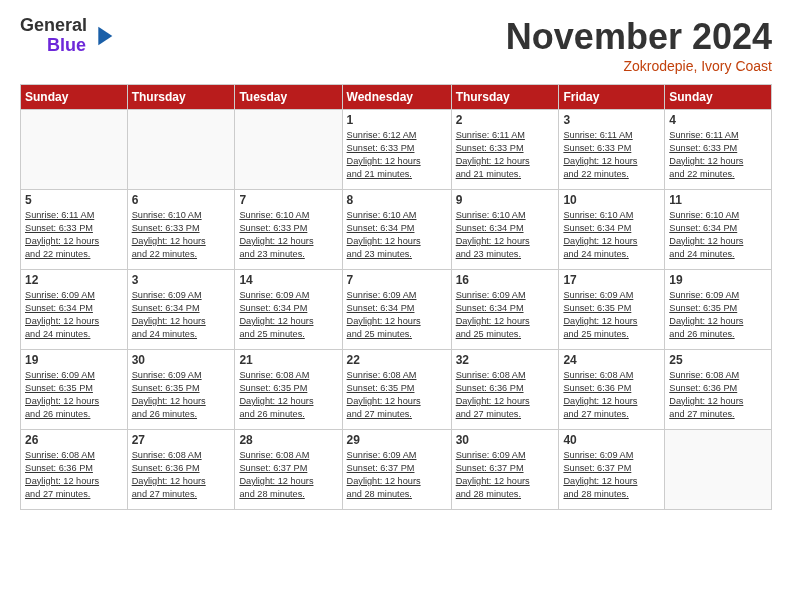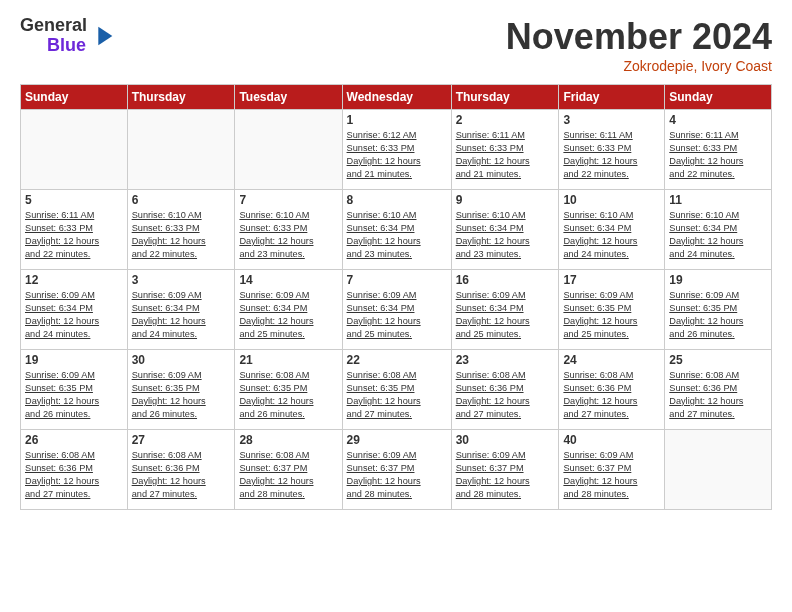--- a/index.html
+++ b/index.html
@@ -291,21 +291,21 @@
 and 26 minutes.</div>
           </td>
           <td>
             <span class="day-number">22</span>
             <div class="cell-text" style="white-space: pre-line;">Sunrise: 6:08 AM
 Sunset: 6:35 PM
 Daylight: 12 hours
 and 27 minutes.</div>
           </td>
           <td>
-            <span class="day-number">23</span>
+            <span class="day-number">32</span>
             <div class="cell-text" style="white-space: pre-line;">Sunrise: 6:08 AM
 Sunset: 6:36 PM
 Daylight: 12 hours
 and 27 minutes.</div>
           </td>
           <td>
             <span class="day-number">24</span>
             <div class="cell-text" style="white-space: pre-line;">Sunrise: 6:08 AM
 Sunset: 6:36 PM
 Daylight: 12 hours

